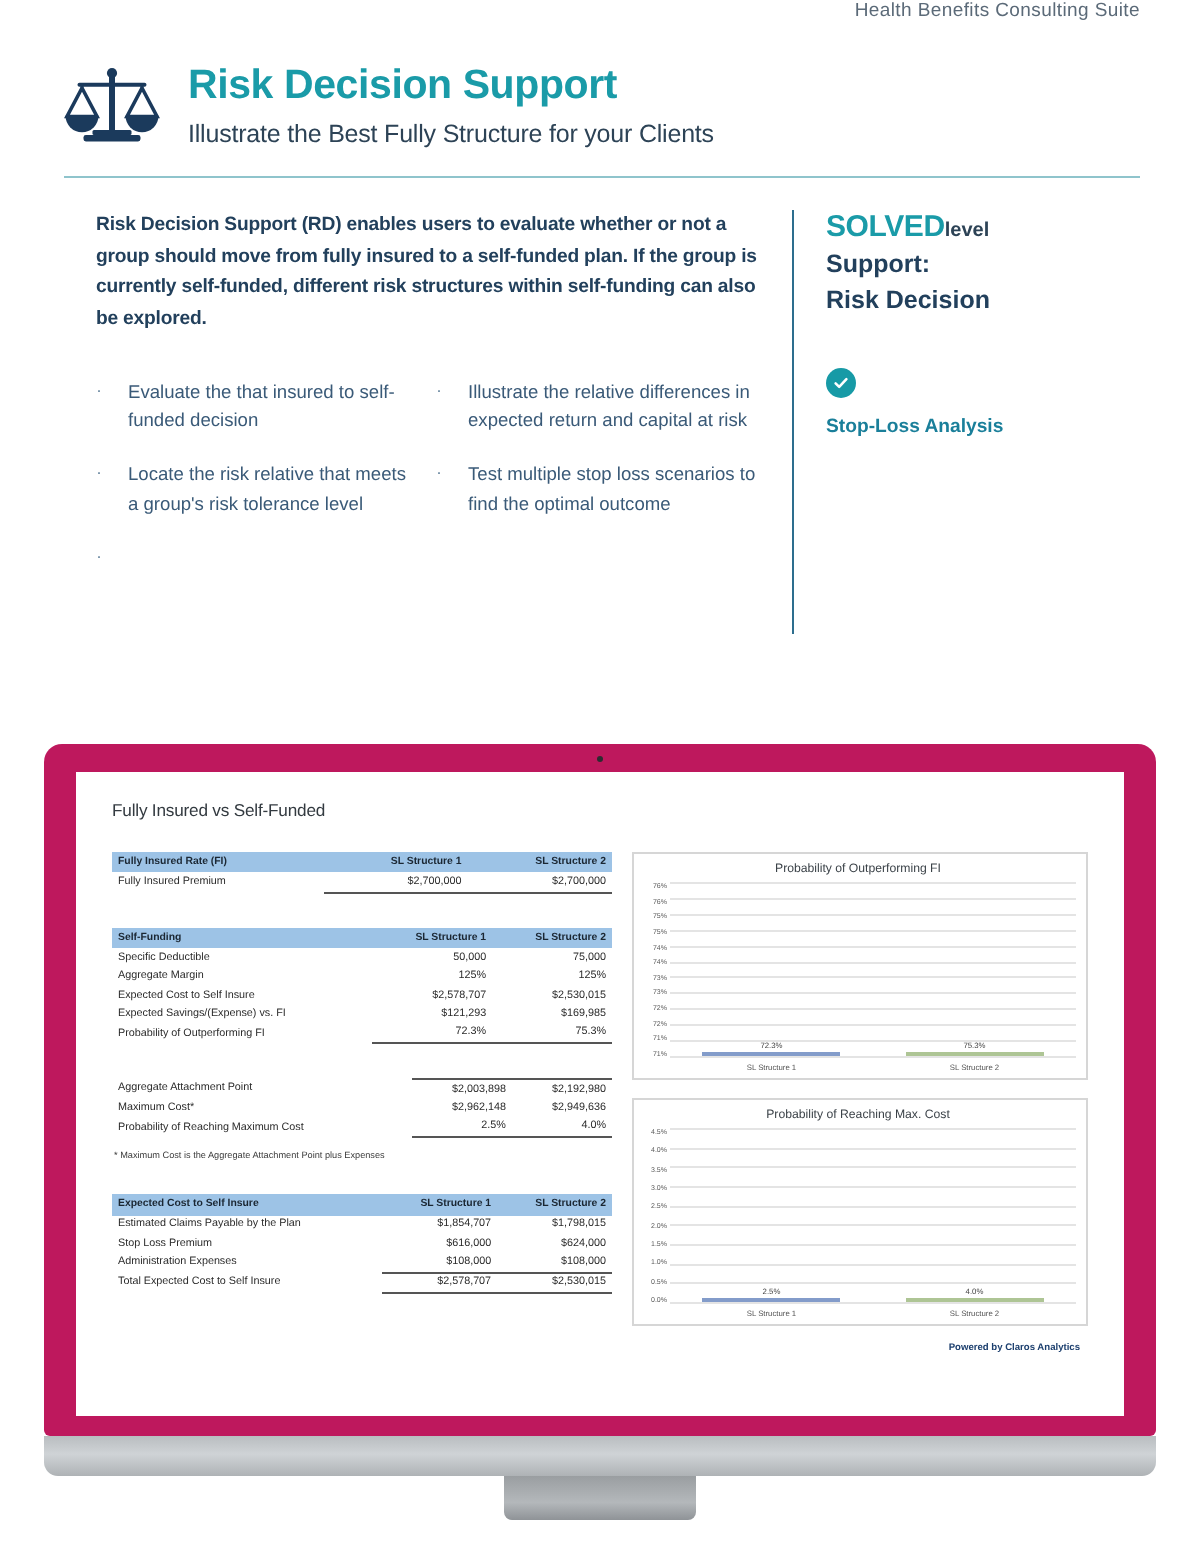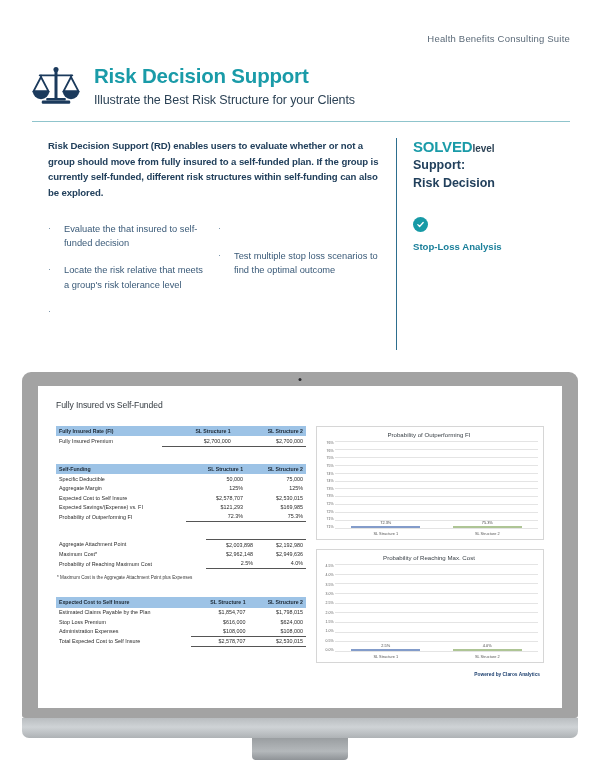--- a/index.html
+++ b/index.html
@@ -11,21 +11,20 @@
     position: relative;
   }
 
   
   .page-top { padding: 0 28px; }
   .suite-line {
     text-align: right;
     font-size: 9.5px;
     color: #5b6a78;
     letter-spacing: .2px;
-    padding-top: 33px;
     padding-right: 2px;
   }
   .title-row {
     display: flex;
     align-items: center;
     margin-top: 20px;
     padding-left: 4px;
   }
   .scales-icon { width: 48px; height: 44px; flex: 0 0 48px; margin-right: 14px; }
   .title-text h1 {
@@ -124,21 +123,21 @@
   }
 
   
   .monitor {
     position: absolute;
     left: 22px;
     top: 372px;
     width: 556px;
   }
   .bezel {
-    background: #a3a3a3;
+    background: #be185d;
     border-radius: 9px 9px 3px 3px;
     padding: 14px 16px 10px 16px;
     height: 346px;
     position: relative;
   }
   .cam {
     position: absolute; top: 6px; left: 50%; transform: translateX(-50%);
     width: 3px; height: 3px; border-radius: 50%; background: #2c2c30;
   }
   .screen {
@@ -264,21 +263,21 @@
           <path d="M52 17 L42 36 L62 36 Z" fill="none" stroke="#1b3a5c" stroke-width="2.4"></path>
           <path d="M1 35.5 h22 a11 11 0 0 1 -22 0 z"></path>
           <path d="M41 35.5 h22 a11 11 0 0 1 -22 0 z"></path>
           <rect x="11" y="14" width="2" height="4"></rect>
           <rect x="51" y="14" width="2" height="4"></rect>
         </g>
       </svg>
     </span>
     <div class="title-text">
       <h1>Risk Decision Support</h1>
-      <h2>Illustrate the Best Risk Structure for your Clients</h2>
+      <h2>Illustrate the Best Fully Structure for your Clients</h2>
     </div>
   </div>
   <div class="hrule"></div>
 </div>
 
 <div class="content">
   <div class="col-left">
     <p class="intro">Risk Decision Support (RD) enables users to evaluate whether or not a group should move from fully insured to a self-funded plan. If the group is currently self-funded, different risk structures within self-funding can also be explored.</p>
 
     <div class="bullet-cols">
@@ -291,20 +290,21 @@
           <span class="dot">·</span>
           <span class="btxt">Locate the risk relative that meets a group's risk tolerance level</span>
         </div>
         <div class="bullet">
           <span class="dot">·</span>
         </div>
       </div>
       <div class="bcol">
         <div class="bullet">
           <span class="dot">·</span>
+          <span class="btxt">Illustrate the relative differences in expected return and capital at risk</span>
         </div>
         <div class="bullet">
           <span class="dot">·</span>
           <span class="btxt">Test multiple stop loss scenarios to find the optimal outcome</span>
         </div>
       </div>
     </div>
   </div>
 
   <div class="col-right">

